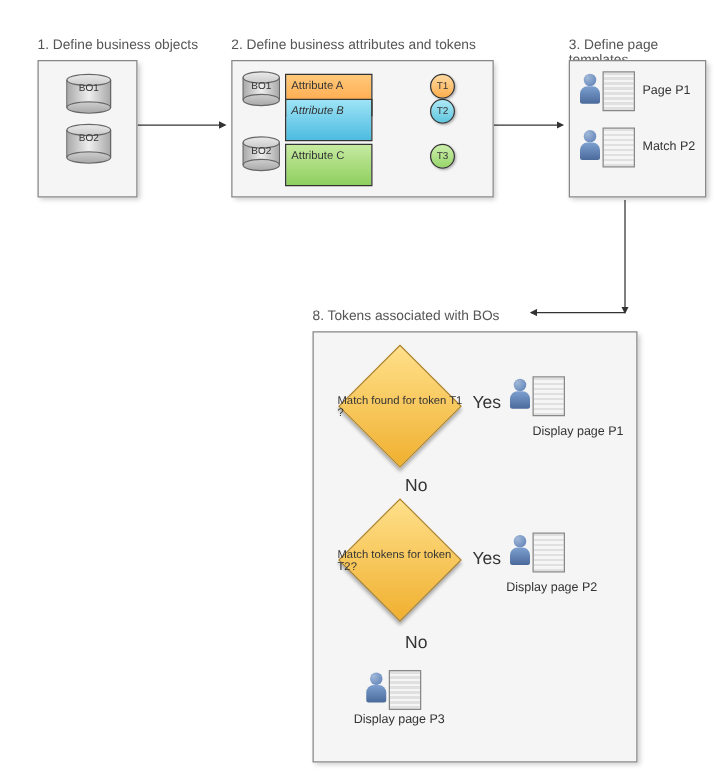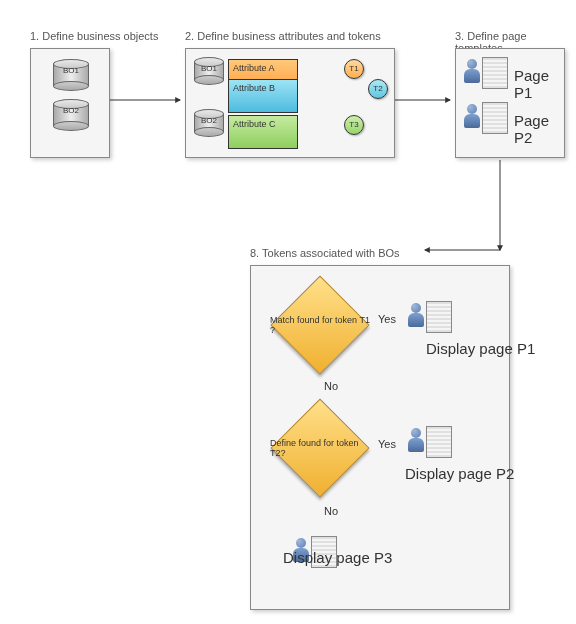--- a/index.html
+++ b/index.html
@@ -6,34 +6,34 @@
   body { margin: 0; width: 576px; height: 624px; background: #fff; font-family: Arial, sans-serif; font-size: 10px; color: #333; position: relative; }
   .box { position: absolute; border: 1px solid #888; background: #f5f5f5; box-shadow: 2px 2px 4px rgba(0,0,0,0.2); }
   .title { position: absolute; font-size: 11px; color: #555; }
   .cyl { position: absolute; text-decoration: underline; }
   .cyl-top { width: 100%; height: 10px; border-radius: 50%; background: linear-gradient(#e8e8e8,#ccc); border: 1px solid #666; position: absolute; top: 0; }
   .cyl-body { width: 100%; position: absolute; top: 5px; bottom: 5px; background: linear-gradient(90deg,#aaa,#eee,#aaa); border-left:1px solid #666; border-right:1px solid #666; }
   .cyl-bot { width: 100%; height: 10px; border-radius: 50%; background: linear-gradient(#ccc,#aaa); border: 1px solid #666; position: absolute; bottom: 0; }
   .cyl-label { position: absolute; top: 7px; width: 100%; text-align: center; font-size: 8px; z-index: 2; }
   .attr { position: absolute; height: 34px; line-height: 16px; border: 1px solid #333; padding: 0 4px; font-size: 9px; }
   .attr.a { background: linear-gradient(#ffc97a,#ff9d3b); }
-  .attr.b { background: linear-gradient(#9de3f5,#4dbce0); }
+  .attr.b { background: linear-gradient(#9de3f5,#4dbce0); font-style: italic; }
   .attr.c { background: linear-gradient(#c5eaa0,#8fcf5e); }
   .tok { position: absolute; width: 20px; height: 20px; border-radius: 50%; border: 1px solid #333; text-align: center; line-height: 18px; font-size: 8px; box-shadow: 1px 1px 2px rgba(0,0,0,0.3); }
   .tok.t1 { background: linear-gradient(#ffd9a0,#ffae4d); }
-  .tok.t2 { background: linear-gradient(#aee8f5,#5fc7e0); margin-left: 24px; }
+  .tok.t2 { background: linear-gradient(#aee8f5,#5fc7e0); }
   .tok.t3 { background: linear-gradient(#cdefac,#97d56a); }
   .person { position: absolute; }
   .person .head { width:10px; height:10px; border-radius:50%; background: radial-gradient(circle at 30% 30%, #a0b8d8, #5a7db5); position:absolute; top:0; left:3px; }
   .person .body { width:16px; height:14px; border-radius:6px 6px 2px 2px; background: linear-gradient(#7da0d0,#4a6a9a); position:absolute; top:10px; left:0; }
   .doc { position: absolute; width:26px; height:32px; background: repeating-linear-gradient( to bottom, #e0e0e0 0 2px, #f5f5f5 2px 4px); border:1px solid #888; }
-  .plabel { position: absolute; font-size: 15px; }
+  .plabel { position: absolute; font-size: 10px; }
   .diamond { position: absolute; width: 70px; height: 70px; transform: rotate(45deg); background: linear-gradient(135deg,#ffe08a,#f0b030); border:1px solid #b08020; box-shadow: 2px 2px 3px rgba(0,0,0,0.3); }
   .diamond-text { position:absolute; width:100px; text-align:left; font-size:9px; pointer-events:none; }
-  .edge-label { position:absolute; font-size:11px; }
+  .edge-label { position:absolute; font-size:14px; }
 </style>
 </head>
 <body>
 
 <svg width="576" height="624" style="position:absolute;top:0;left:0;pointer-events:none">
   <defs>
     <marker id="ah" viewBox="0 0 10 10" refX="8" refY="5" markerWidth="6" markerHeight="6" orient="auto">
         <path d="M0 0 L10 5 L0 10 z" fill="#333"></path>
       </marker>
   </defs>
@@ -94,50 +94,50 @@
       <div class="head"></div>
       <div class="body"></div>
     </div>
   <div class="doc" style="left:26px;top:8px"></div>
   <div class="plabel" style="left:58px;top:18px">Page P1</div>
   <div class="person" style="left:8px;top:55px">
       <div class="head"></div>
       <div class="body"></div>
     </div>
   <div class="doc" style="left:26px;top:53px"></div>
-  <div class="plabel" style="left:58px;top:63px">Page P2</div>
+  <div class="plabel" style="left:58px;top:63px">Match P2</div>
 </div>
 
 <div class="title" style="left:250px;top:247px">8. Tokens associated with BOs</div>
 <div class="box" style="left:250px;top:265px;width:260px;height:345px"></div>
 
 <div class="diamond" style="left:285px;top:290px"></div>
 <div class="diamond-text" style="left:270px;top:315px">Match found for token T1 ?</div>
 
 <div class="edge-label" style="left:378px;top:313px">Yes</div>
 <div class="edge-label" style="left:324px;top:380px">No</div>
 
 <div class="person" style="left:408px;top:303px">
     <div class="head"></div>
     <div class="body"></div>
   </div>
 <div class="doc" style="left:426px;top:301px"></div>
 <div class="plabel" style="left:426px;top:340px">Display page P1</div>
 
 <div class="diamond" style="left:285px;top:413px"></div>
-<div class="diamond-text" style="left:270px;top:438px">Define found for token T2?</div>
+<div class="diamond-text" style="left:270px;top:438px">Match tokens for token T2?</div>
 
 <div class="edge-label" style="left:378px;top:438px">Yes</div>
 <div class="edge-label" style="left:324px;top:505px">No</div>
 
 <div class="person" style="left:408px;top:428px">
     <div class="head"></div>
     <div class="body"></div>
   </div>
 <div class="doc" style="left:426px;top:426px"></div>
 <div class="plabel" style="left:405px;top:465px">Display page P2</div>
 
 <div class="person" style="left:293px;top:538px">
     <div class="head"></div>
     <div class="body"></div>
   </div>
 <div class="doc" style="left:311px;top:536px"></div>
-<div class="plabel" style="left:283px;top:549px">Display page P3</div>
+<div class="plabel" style="left:283px;top:570px">Display page P3</div>
 
 </body></html>

